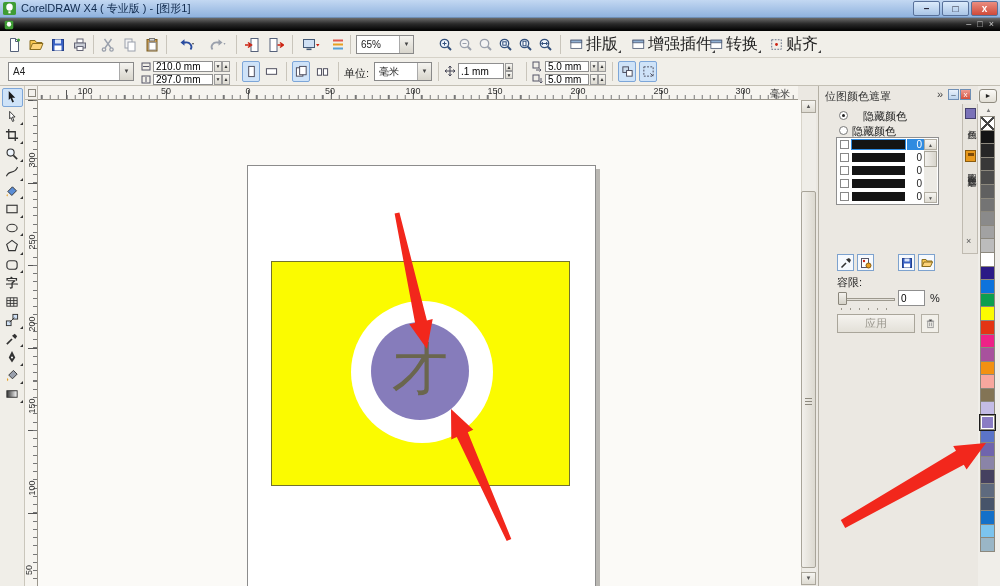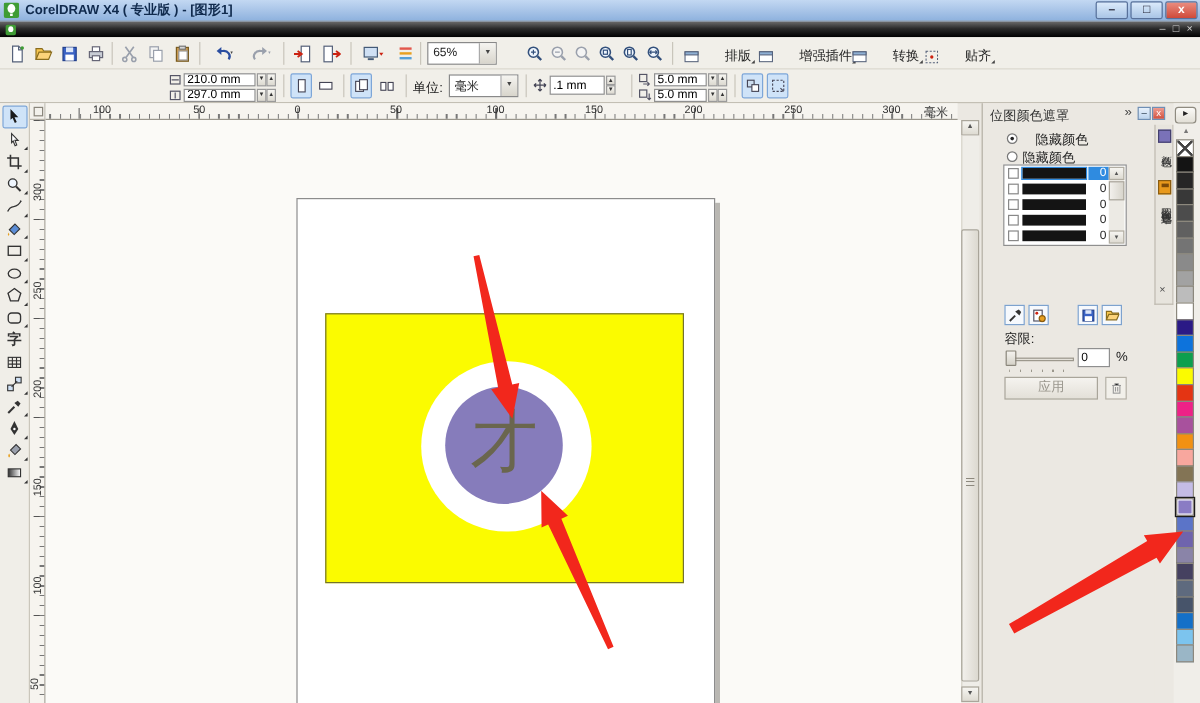--- a/index.html
+++ b/index.html
@@ -2,21 +2,21 @@
 <html><head>
 <meta charset="utf-8">
 <style>
 *{box-sizing:border-box;margin:0;padding:0}
 html,body{width:1000px;height:586px;overflow:hidden}
 #app{position:relative;width:1000px;height:586px;font-family:"Liberation Sans",sans-serif;background:#ebe8e2;font-size:11px;color:#222}
 .abs{position:absolute}
 
 #titlebar{position:absolute;left:0;top:0;width:1000px;height:18px;background:linear-gradient(#c3d8f2,#8fb2de);border-bottom:1px solid #6f8fb5;display:flex;align-items:center}
 #titlebar .appicon{width:13px;height:13px;margin:0 5px 0 3px}
-#titlebar .ttl{font-size:11px;color:#102a4d;font-weight:bold}
+#titlebar .ttl{font-size:11px;color:#102a4d;font-weight:normal}
 .wbtn{position:absolute;top:1px;width:27px;height:15px;border:1px solid #58719a;border-radius:2px;background:linear-gradient(#dcebfb,#a9c5e6);text-align:center;line-height:13px;font-size:10px;color:#223;font-weight:bold}
 .wbtn.close{background:linear-gradient(#ea8d80,#cf4a3a);color:#fff}
 
 #menubar{position:absolute;left:0;top:18px;width:1000px;height:13px;background:linear-gradient(#6a6a6a,#2a2a2a 45%,#000);display:flex;align-items:center;color:#eee}
 #menubar .appicon{width:10px;height:10px;margin:0 6px 0 4px}
 .mitem{padding:0 9px;font-size:11px;line-height:13px;color:#f2f2f2}
 .docbtns{position:absolute;right:6px;top:0;height:13px;display:flex;gap:6px;color:#ccc;font-size:9px;line-height:13px}
 
 #toolbar{position:absolute;left:0;top:31px;width:1000px;height:27px;background:#f1efe9;border-bottom:1px solid #d6d2c8}
 #propbar{position:absolute;left:0;top:58px;width:1000px;height:28px;background:#f1efe9;border-bottom:1px solid #c3bfb4}
@@ -24,21 +24,21 @@
 .tbi svg{width:16px;height:16px}
 .sep{position:absolute;top:4px;width:1px;height:19px;background:#c9c5bb}
 .combo{position:absolute;background:#fff;border:1px solid #898989;display:flex;align-items:center;font-size:10px}
 .combo .cv{flex:1;padding-left:4px;overflow:hidden;white-space:nowrap}
 .combo .cb{width:14px;height:100%;background:linear-gradient(#f5f4f0,#d8d5cc);border-left:1px solid #aaa;text-align:center;font-size:6px;color:#444;line-height:17px}
 .pbin{border:1px solid #8f8f8f;font:10px "Liberation Sans",sans-serif;padding:0 2px;background:#fff}
 .spin2{position:absolute;display:flex}
 .spin2 i{width:8px;height:11px;border:1px solid #9a9a9a;background:linear-gradient(#f7f6f2,#dcd9d0);font-style:normal;font-size:5px;line-height:9px;text-align:center;color:#333}
 .pbtn{position:absolute;top:3px;width:18px;height:21px;border:1px solid transparent;border-radius:2px;display:flex;align-items:center;justify-content:center}
 .pbtn.on{background:#cfe3f8;border-color:#7da6d8}
-.lblbtn{position:absolute;top:3px;height:20px;display:flex;align-items:flex-end;gap:21px;padding:0 4px;font-size:11px;color:#222}
+.lblbtn{position:absolute;top:3px;height:20px;display:flex;align-items:center;gap:3px;padding:0 4px;font-size:16px;color:#222}
 .lblbtn .corner{position:absolute;right:1px;bottom:1px;width:0;height:0;border-left:3px solid transparent;border-bottom:3px solid #444}
 .lblbtn svg{width:13px;height:13px}
 
 #toolbox{position:absolute;left:0;top:86px;width:25px;height:500px;background:#f0eee8;border-right:1px solid #cac6bb}
 .tool{position:relative;width:21px;height:17px;margin:1.5px auto 0;display:flex;align-items:center;justify-content:center;border-radius:2px}
 .tool.sel{background:#cfe3f8;border:1px solid #7da6d8;height:19px}
 .tool svg{width:14px;height:14px}
 .tool .fly{position:absolute;right:0;bottom:0;width:0;height:0;border-left:3px solid transparent;border-bottom:3px solid #333}
 .tglyph{font-size:12px;font-weight:bold;color:#333;line-height:13px}
 
@@ -305,20 +305,24 @@
         <svg viewBox="0 0 15 15">
           <rect x="2" y="2" width="11" height="11" fill="none" stroke="#55617a" stroke-dasharray="2 1.5"></rect>
           <circle cx="7.5" cy="7.5" r="1.6" fill="#cc2211"></circle>
         </svg>
         <span>贴齐</span>
         <i class="corner"></i>
       </span>
   </div>
 
   <div id="propbar">
+    <span class="combo" style="left:8px;top:4px;width:126px;height:19px">
+      <span class="cv">A4</span>
+      <span class="cb">▼</span>
+    </span>
     <svg class="abs" style="left:141px;top:4px;width:10px;height:9px" viewBox="0 0 10 9">
         <rect x="1" y="1" width="8" height="7" fill="none" stroke="#556"></rect>
         <path d="M2 4.5h6" stroke="#556"></path>
       </svg>
     <svg class="abs" style="left:141px;top:17px;width:10px;height:9px" viewBox="0 0 10 9">
         <rect x="1" y="1" width="8" height="7" fill="none" stroke="#556"></rect>
         <path d="M5 2v5" stroke="#556"></path>
       </svg>
     <input class="pbin abs" style="left: 153px; top: 3px; width: 60px; height: 11px;" value="210.0 mm">
     <span class="spin2" style="left:214px;top:3px">

